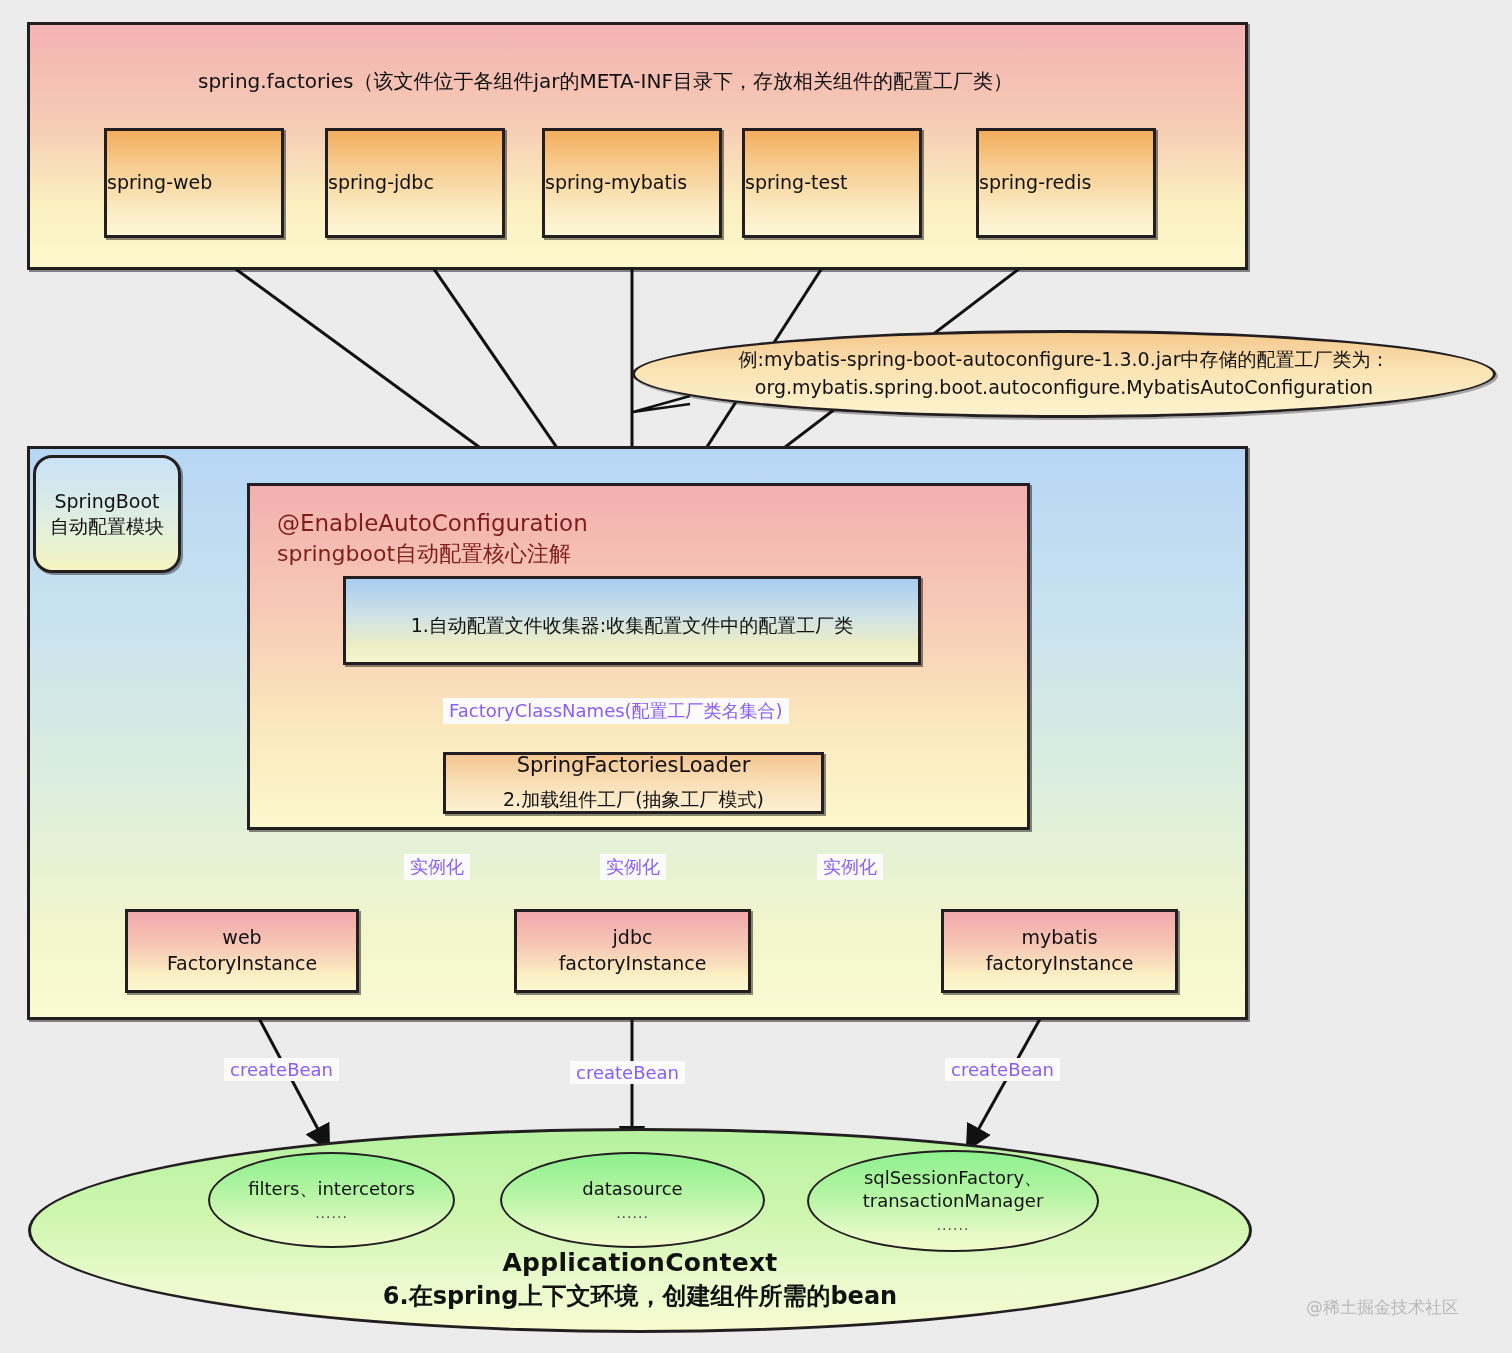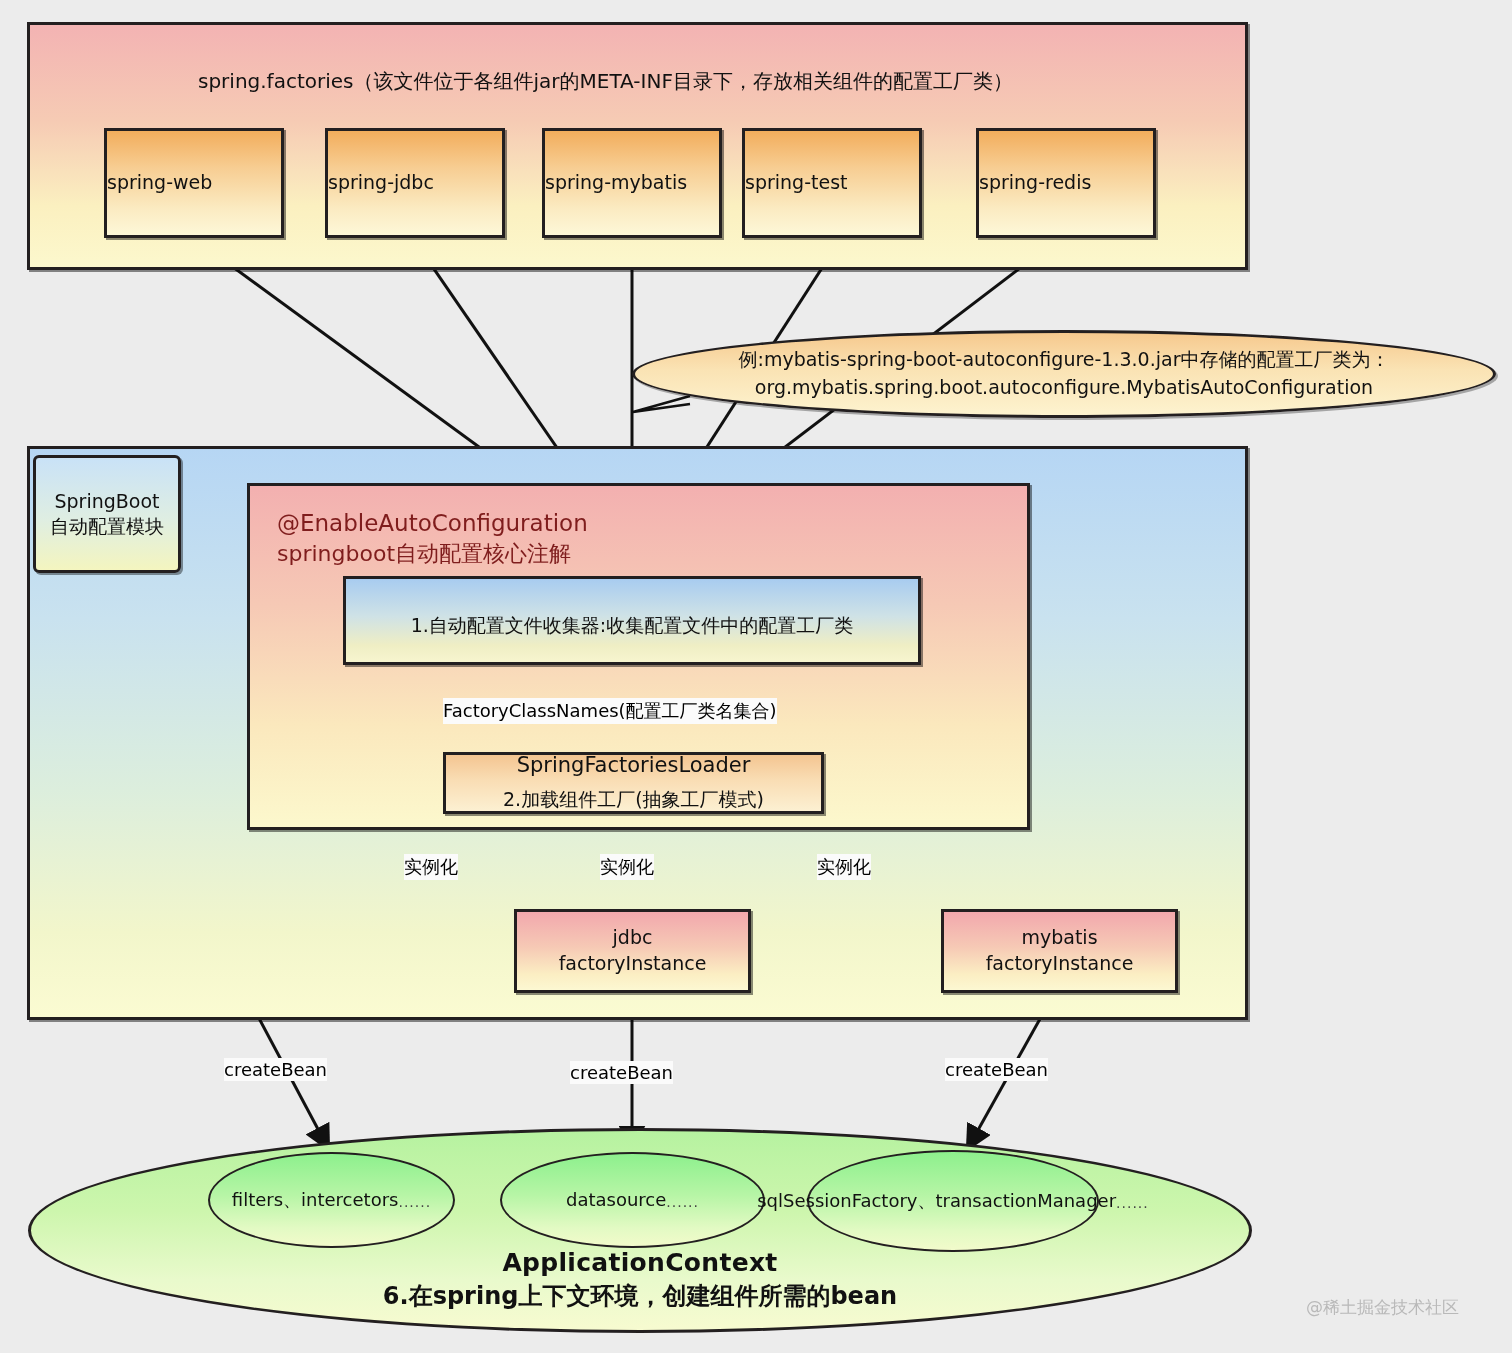--- a/index.html
+++ b/index.html
@@ -15,53 +15,53 @@
   #panel-enable{left:247px;top:483px;width:783px;height:347px;
     background:linear-gradient(180deg,#f3b0b0 0%,#f6c9b5 35%,#fbe8bd 70%,#fcf8cd 100%);}
 
   .jarbox{position:absolute;border:3px solid #231f20;box-sizing:border-box;
     background:linear-gradient(180deg,#f2ad5c 0%,#f7cd92 35%,#fbebc2 75%,#fdf8d8 100%);
     display:flex;align-items:center;text-align:center;
     font-size:19px;color:#111;line-height:1.15;box-shadow:2px 2px 0 rgba(0,0,0,.45);}
 
   .title-text{position:absolute;font-size:20px;color:#111;white-space:nowrap;}
 
-  .softbox{position:absolute;border:3px solid #231f20;box-sizing:border-box;border-radius:6px;
+  .softbox{position:absolute;border:3px solid #231f20;box-sizing:border-box;border-radius:19px;
     background:linear-gradient(180deg,#c9e2f7 0%,#dfeee2 55%,#f4f5bf 100%);
     display:flex;flex-direction:column;align-items:center;justify-content:center;
     font-size:19px;color:#111;line-height:1.3;box-shadow:2px 2px 0 rgba(0,0,0,.4);}
 
   .nodebox{position:absolute;border:3px solid #231f20;box-sizing:border-box;
     display:flex;flex-direction:column;align-items:center;justify-content:center;text-align:center;
     color:#111;box-shadow:2px 2px 0 rgba(0,0,0,.45);}
   #node-selector{left:343px;top:576px;width:578px;height:89px;
     background:linear-gradient(180deg,#a8ccf0 0%,#cfe2e6 45%,#efeec4 80%,#f7f5cf 100%);}
   #node-loader{left:443px;top:752px;width:381px;height:62px;
     background:linear-gradient(180deg,#f4c591 0%,#f9ddb4 45%,#fcf0d2 100%);}
 
   .nodeline1{font-size:21px;}
   .nodeline2{font-size:19px;margin-top:10px;}
 
   .factinst{position:absolute;border:3px solid #231f20;box-sizing:border-box;
     background:linear-gradient(180deg,#f2a8ad 0%,#f6c9b5 45%,#fbeec3 80%,#fcf8d2 100%);
     display:flex;flex-direction:column;align-items:center;justify-content:center;text-align:center;
     font-size:19px;color:#111;line-height:1.35;box-shadow:2px 2px 0 rgba(0,0,0,.45);}
 
-  .edge-label{position:absolute;background:#fbfbfb;font-size:18px;color:#000000;
-    padding:1px 0;white-space:nowrap;}
+  .edge-label{position:absolute;background:#fbfbfb;font-size:18px;color:#8b5cf6;
+    padding:1px 6px;white-space:nowrap;}
 
   .ellipse{position:absolute;border:3px solid #231f20;box-sizing:border-box;border-radius:50%;
     display:flex;flex-direction:column;align-items:center;justify-content:center;text-align:center;color:#111;}
   #callout{left:632px;top:330px;width:864px;height:88px;
     background:linear-gradient(180deg,#f6c98e 0%,#fae3b4 45%,#fdf3cf 100%);
     font-size:19px;line-height:1.45;box-shadow:2px 2px 0 rgba(0,0,0,.3);}
   #appctx{left:28px;top:1128px;width:1224px;height:205px;
     background:linear-gradient(180deg,#b6f2a0 0%,#cdf6ad 40%,#e9facc 75%,#f7fbd0 100%);}
   .beanell{position:absolute;border:2.5px solid #231f20;box-sizing:border-box;border-radius:50%;
-    display:flex;align-items:center;justify-content:center;text-align:right;
+    display:flex;flex-direction:column;align-items:center;justify-content:center;text-align:right;
     background:linear-gradient(180deg,#8df08d 0%,#b7f5a6 45%,#e2fac3 80%,#f2fbcb 100%);
     font-size:18px;color:#111;line-height:1.25;}
   .dots{font-size:14px;color:#444;margin-top:5px;letter-spacing:1px;}
 
   #appctx-caption{position:absolute;left:28px;top:1248px;width:1224px;text-align:center;color:#111;}
   #appctx-caption .c1{font-size:25px;font-weight:bold;letter-spacing:.3px;}
   #appctx-caption .c2{font-size:24px;font-weight:bold;margin-top:3px;}
 
   #watermark{position:absolute;left:1306px;top:1296px;font-size:17px;color:#b9b9b9;white-space:nowrap;}
 
@@ -149,20 +149,24 @@
 
   <div class="nodebox" id="node-loader">
     <span class="nodeline1">SpringFactoriesLoader</span>
     <span class="nodeline2">2.加载组件工厂(抽象工厂模式)</span>
   </div>
 
   <div class="edge-label" style="left:404px;top:854px;">实例化</div>
   <div class="edge-label" style="left:600px;top:854px;">实例化</div>
   <div class="edge-label" style="left:817px;top:854px;">实例化</div>
 
+  <div class="factinst" style="left:125px;top:909px;width:234px;height:84px;">
+    <span>web</span>
+    <span>FactoryInstance</span>
+  </div>
   <div class="factinst" style="left:514px;top:909px;width:237px;height:84px;">
     <span>jdbc</span>
     <span>factoryInstance</span>
   </div>
   <div class="factinst" style="left:941px;top:909px;width:237px;height:84px;">
     <span>mybatis</span>
     <span>factoryInstance</span>
   </div>
 
   <div class="edge-label" style="left:224px;top:1058px;">createBean</div>

